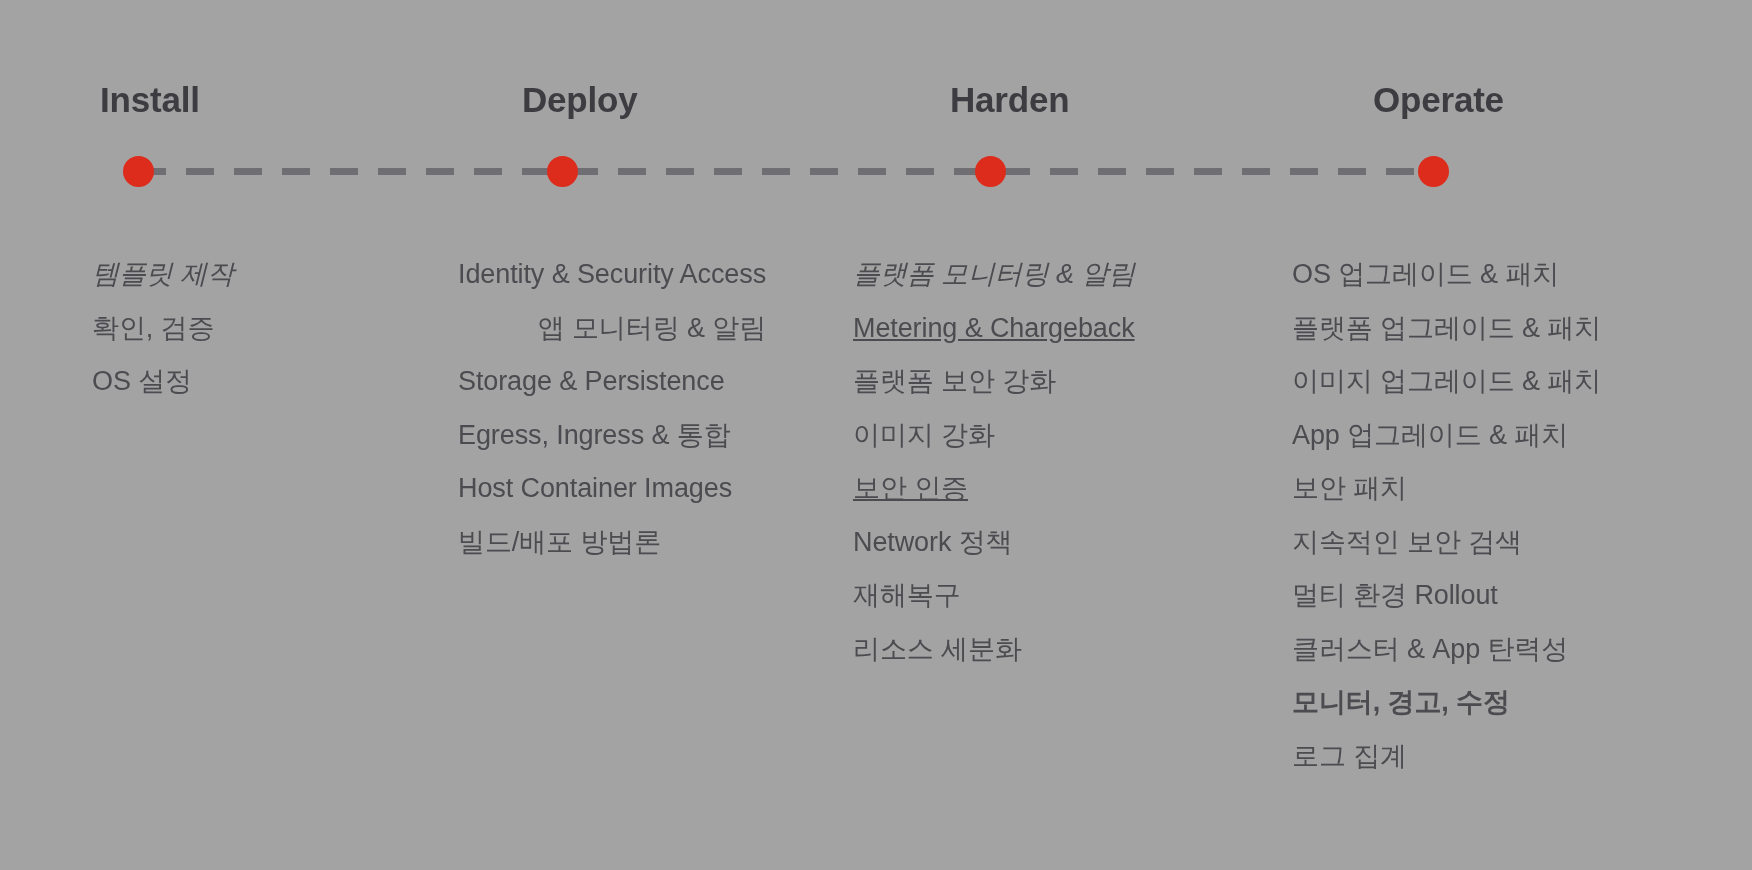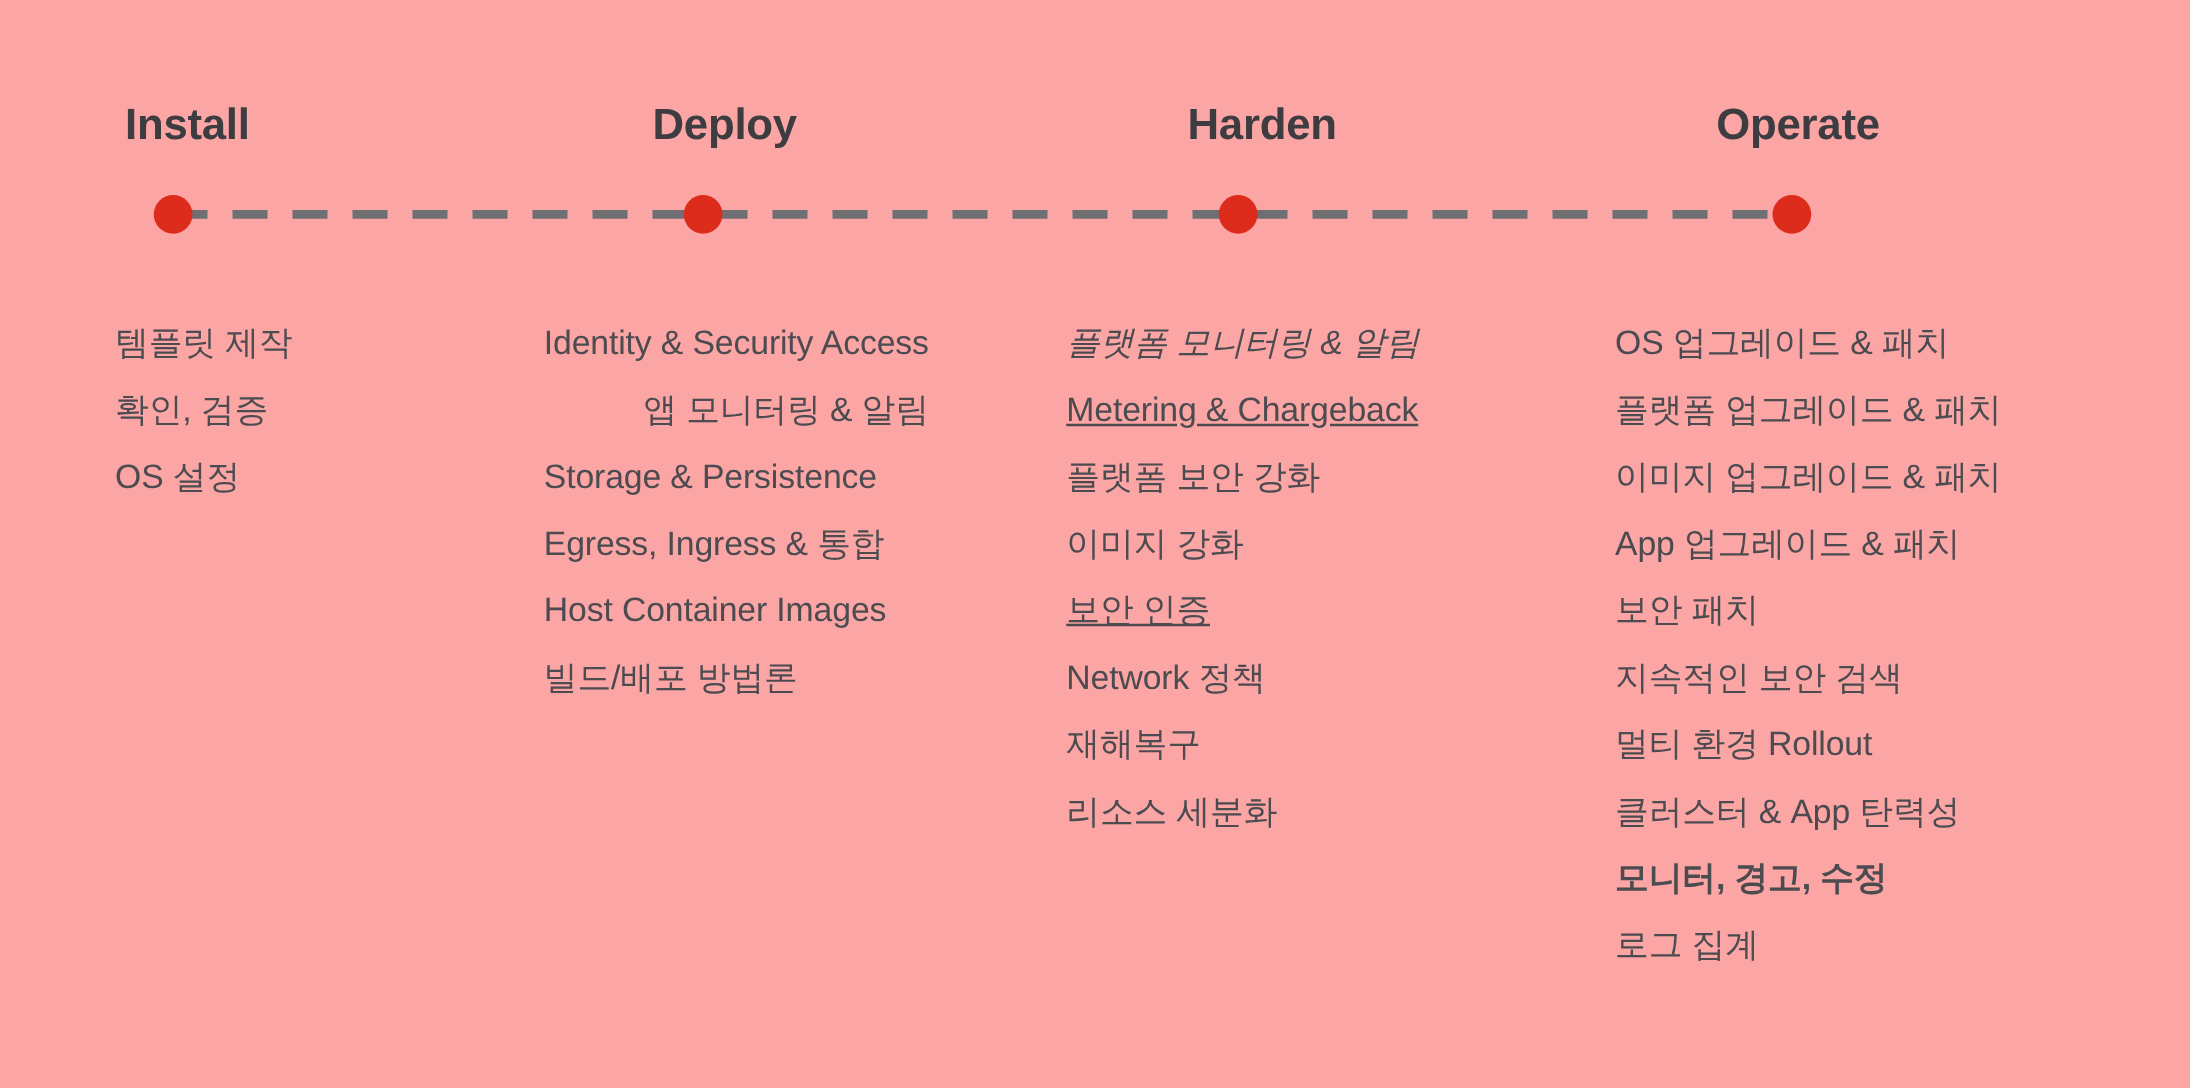--- a/index.html
+++ b/index.html
@@ -13,21 +13,21 @@
     height: 870px;
     overflow: hidden;
     font-family: "Liberation Sans", "DejaVu Sans", sans-serif;
     -webkit-font-smoothing: antialiased;
   }
 
   #stage {
     position: relative;
     width: 1752px;
     height: 870px;
-    background: #fca5a5;
+    background: #a3a3a3;
   }
 
   
   .heading {
     position: absolute;
     font-size: 35px;
     font-weight: 700;
     color: #3c3c41;
     letter-spacing: -0.2px;
     white-space: nowrap;
@@ -95,25 +95,25 @@
       <div class="heading" style="left: 1373px; top: 82px; color: rgb(60, 60, 65);">Operate</div>
     </div>
   <div id="dots">
       <div class="dot" style="left: 123px; background: rgb(221, 43, 28);"></div>
       <div class="dot" style="left: 547px; background: rgb(221, 43, 28);"></div>
       <div class="dot" style="left: 975px; background: rgb(221, 43, 28);"></div>
       <div class="dot" style="left: 1418px; background: rgb(221, 43, 28);"></div>
     </div>
   <div id="columns">
       <div class="column" style="left: 92px;">
-        <div class="item" style="color: rgb(75, 75, 80);">템플릿 제작</div>
+        <div class="item" style="color: rgb(75, 75, 80); font-style: italic;">템플릿 제작</div>
         <div class="item" style="color: rgb(75, 75, 80);">확인, 검증</div>
         <div class="item" style="color: rgb(75, 75, 80);">OS 설정</div>
       </div>
-      <div class="column" style="left: 435px;">
+      <div class="column" style="left: 458px;">
         <div class="item" style="color: rgb(75, 75, 80);">Identity &amp; Security Access</div>
         <div class="item" style="color: rgb(75, 75, 80); text-align: right;">앱 모니터링 &amp; 알림</div>
         <div class="item" style="color: rgb(75, 75, 80);">Storage &amp; Persistence</div>
         <div class="item" style="color: rgb(75, 75, 80);">Egress, Ingress &amp; 통합</div>
         <div class="item" style="color: rgb(75, 75, 80);">Host Container Images</div>
         <div class="item" style="color: rgb(75, 75, 80);">빌드/배포 방법론</div>
       </div>
       <div class="column" style="left: 853px;">
         <div class="item" style="color: rgb(75, 75, 80); font-style: italic;">플랫폼 모니터링 &amp; 알림</div>
         <div class="item" style="color: rgb(75, 75, 80); text-decoration: underline;">Metering &amp; Chargeback</div>

